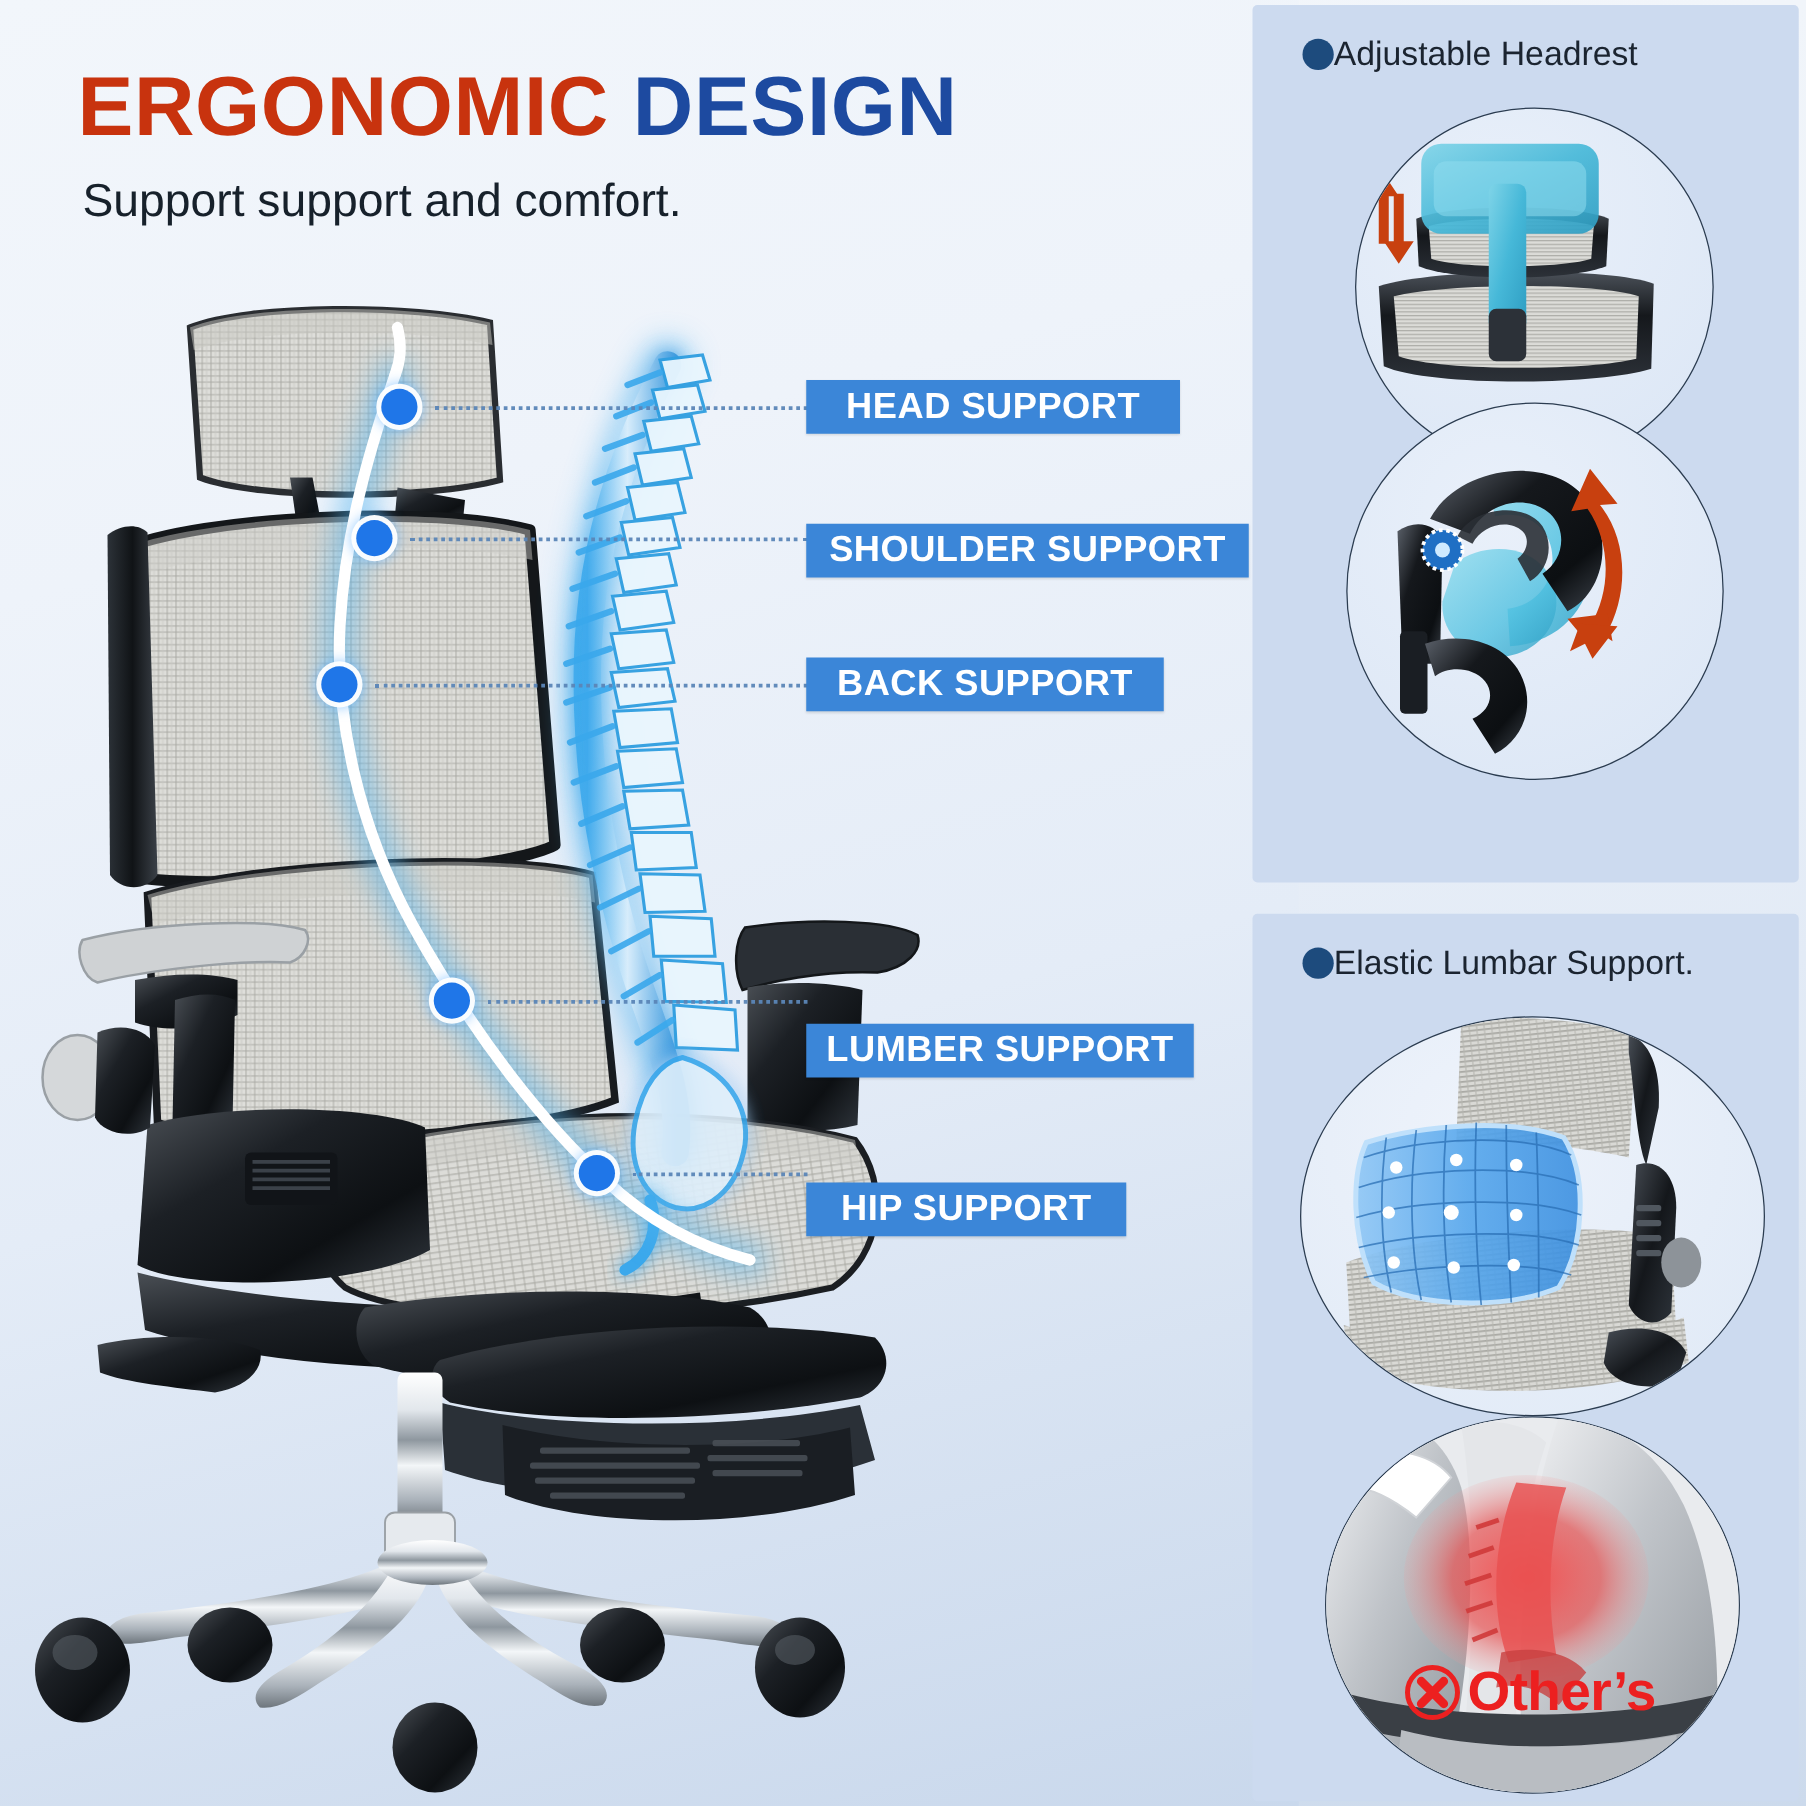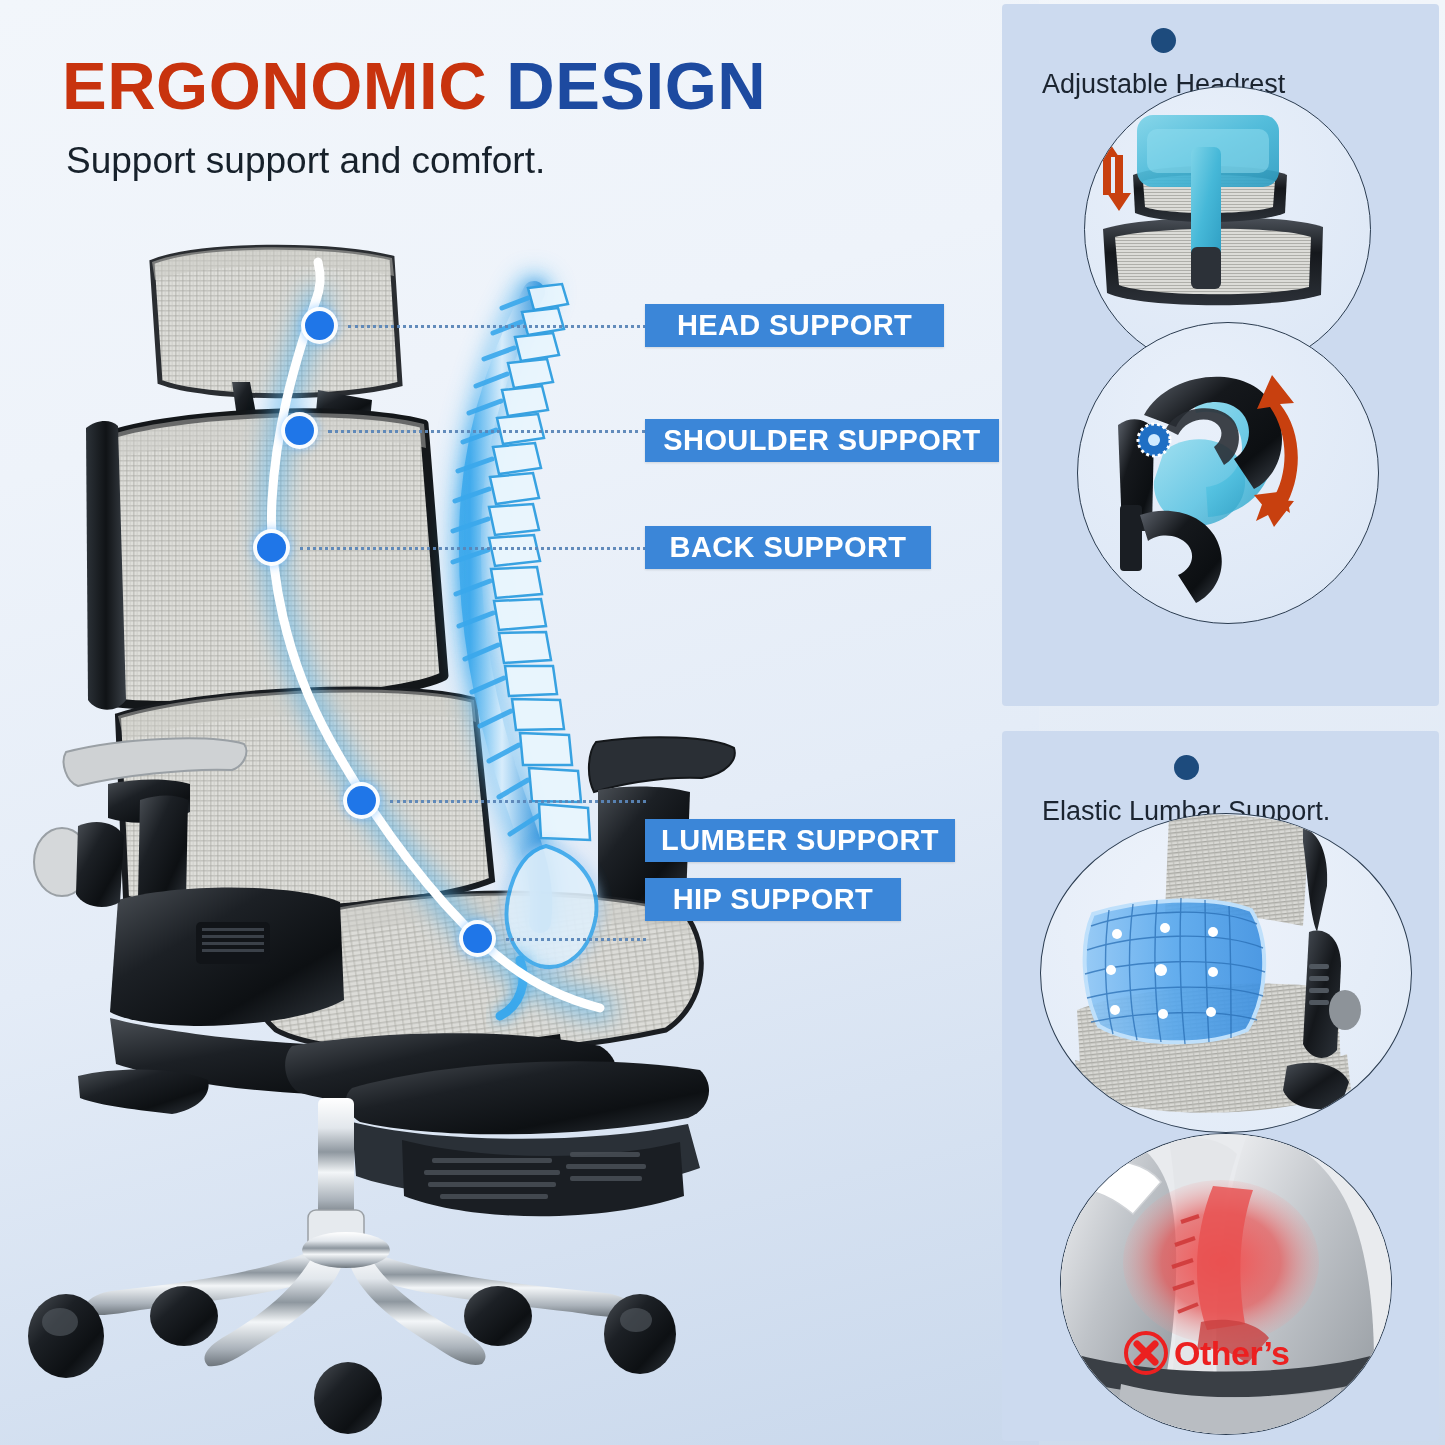--- a/index.html
+++ b/index.html
@@ -86,22 +86,20 @@
   }
   #panel-top    { top: 4px;   height: 702px; }
   #panel-bottom { top: 731px; height: 710px; }
 
   .panel-head {
     position: absolute;
     left: 40px;
     top: 24px;
     display: flex;
     align-items: center;
-    gap: 16px;
-    flex-direction: column;
   }
   .bullet {
     width: 25px; height: 25px;
     border-radius: 50%;
     background: #1d4b7d;
     flex: none;
   }
   .panel-title {
     font-size: 27px;
     color: #1b2430;
@@ -124,21 +122,21 @@
   
   #c4 { left: 58px; top: 402px; width: 330px; height: 300px; background: radial-gradient(circle at 40% 30%, #f3f5f7, #e3e7ec); }
 
   #others-tag {
     position: absolute;
     left: 120px; top: 598px;
     display: flex; align-items: center; gap: 4px;
     z-index: 6;
   }
   #others-text {
-    font-size: 34px;
+    font-size: 44px;
     font-weight: bold;
     color: #ec2020;
     letter-spacing: -0.5px;
   }
 </style>
 </head>
 <body>
 
 <div id="root">
 
@@ -366,21 +364,21 @@
   </div>
 
   <div class="callout" style="left:645px; top:304px; width:267px;">HEAD SUPPORT</div>
 
   <div class="callout" style="left:645px; top:419px; width:322px;">SHOULDER SUPPORT</div>
 
   <div class="callout" style="left:645px; top:526px; width:254px;">BACK SUPPORT</div>
 
   <div class="callout" style="left:645px; top:779px; width:278px;margin-top:40px;">LUMBER SUPPORT</div>
 
-  <div class="callout" style="left:645px; top:878px; width:224px;text-align:right;">HIP SUPPORT</div>
+  <div class="callout" style="left:645px; top:946px; width:224px;text-align:right;">HIP SUPPORT</div>
 
   <div class="panel" id="panel-top">
 
     <div class="panel-head">
       <span class="bullet"></span>
       <span class="panel-title">Adjustable Headrest</span>
     </div>
 
     <div class="circ" id="c1">
       <svg viewBox="0 0 285 285" width="285" height="285">

